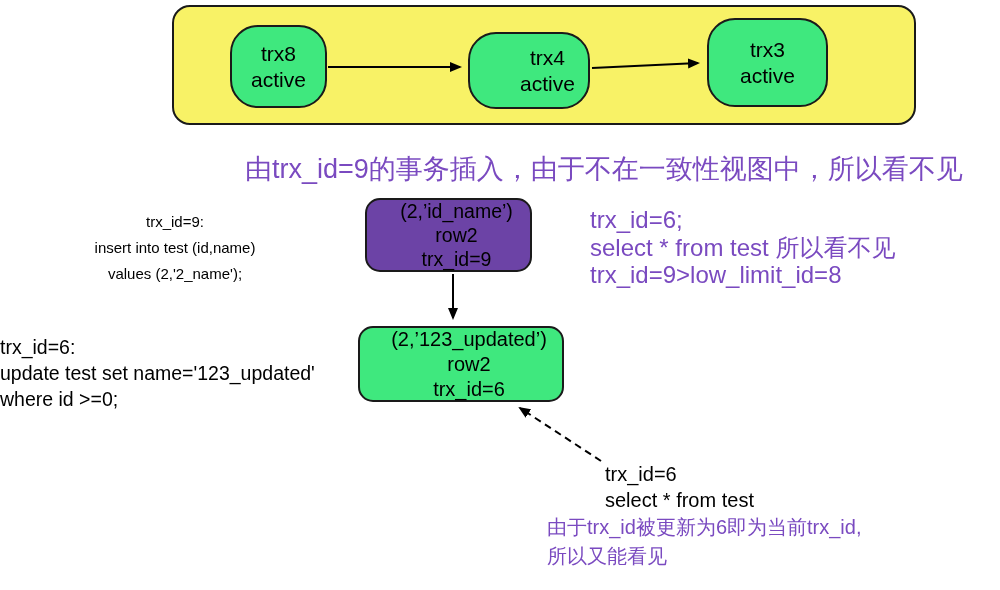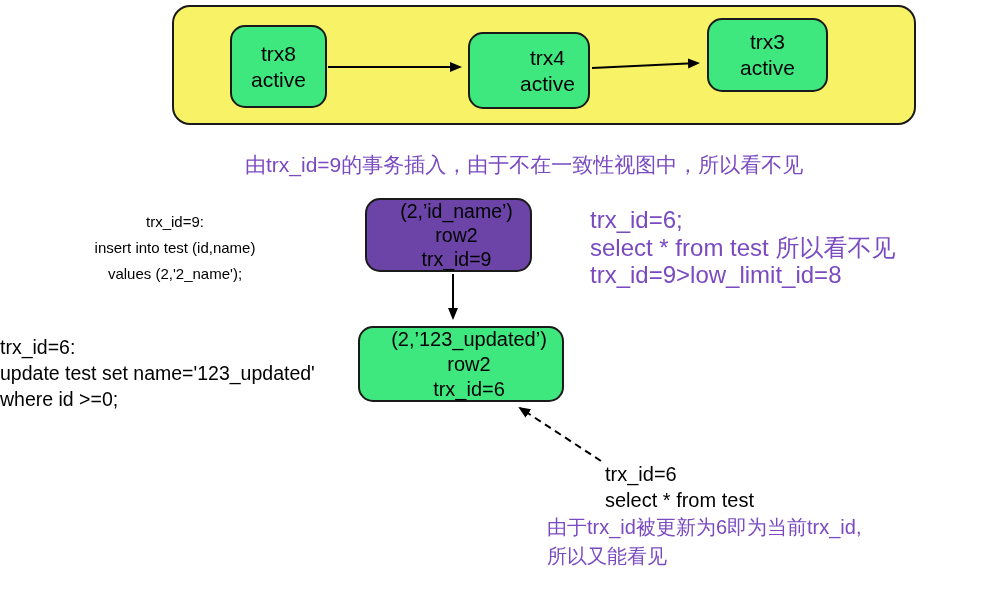--- a/index.html
+++ b/index.html
@@ -16,45 +16,45 @@
   .trx-panel{
     left:172px;top:5px;width:744px;height:120px;
     background:#F8F266;
     border:2.5px solid #1a1a1a;
     border-radius:18px;
     box-sizing:border-box;
   }
   .trx-box{
     background:#3FE87E;
     border:2px solid #1a1a1a;
-    border-radius:15px;
+    border-radius:28px;
     box-sizing:border-box;
     display:flex;flex-direction:column;
     align-items:center;justify-content:center;
     font-size:21px;line-height:26px;
     text-align:center;
   }
   .box-trx8{left:230px;top:25px;width:97px;height:83px;}
   .box-trx4{left:468px;top:32px;width:122px;height:77px;padding-left:37px;}
-  .box-trx3{left:707px;top:18px;width:121px;height:74px;}
+  .box-trx3{left:707px;top:18px;width:121px;height:89px;}
   
   .row-box{
     border:2px solid #1a1a1a;
     border-radius:15px;
     box-sizing:border-box;
     display:flex;flex-direction:column;
     align-items:center;justify-content:center;
     font-size:19.5px;line-height:24px;
     text-align:center;color:#000;padding-left:16px;
   }
   .row-box-purple{left:365px;top:198px;width:167px;height:74px;background:#6C43A6;}
   .row-box-green{left:358px;top:326px;width:206px;height:76px;background:#3FE87E;font-size:20px;line-height:25px;}
   
   .purple{color:#7A4AC0;}
-  .caption{left:245px;top:151px;font-size:21px;white-space:nowrap;}
+  .caption{left:245px;top:151px;font-size:27px;white-space:nowrap;}
   .sql-left-1{left:30px;top:209px;width:290px;text-align:center;font-size:15px;line-height:26px;white-space:nowrap;}
   .note-right-1{left:590px;top:206px;font-size:24px;line-height:27.5px;white-space:nowrap;}
   .sql-left-2{left:0px;top:334px;width:360px;text-align:left;font-size:19.5px;line-height:26px;white-space:nowrap;}
   .note-right-2{left:585px;top:329px;font-size:20px;line-height:30px;white-space:nowrap;}
   .sql-bottom{left:605px;top:461px;font-size:20px;line-height:26px;white-space:nowrap;}
   .note-bottom{left:547px;top:513px;font-size:20px;line-height:29px;white-space:nowrap;}
   .arrows-layer{left:0;top:0;width:1000px;height:590px;pointer-events:none;}
 </style>
 </head>
 <body>

